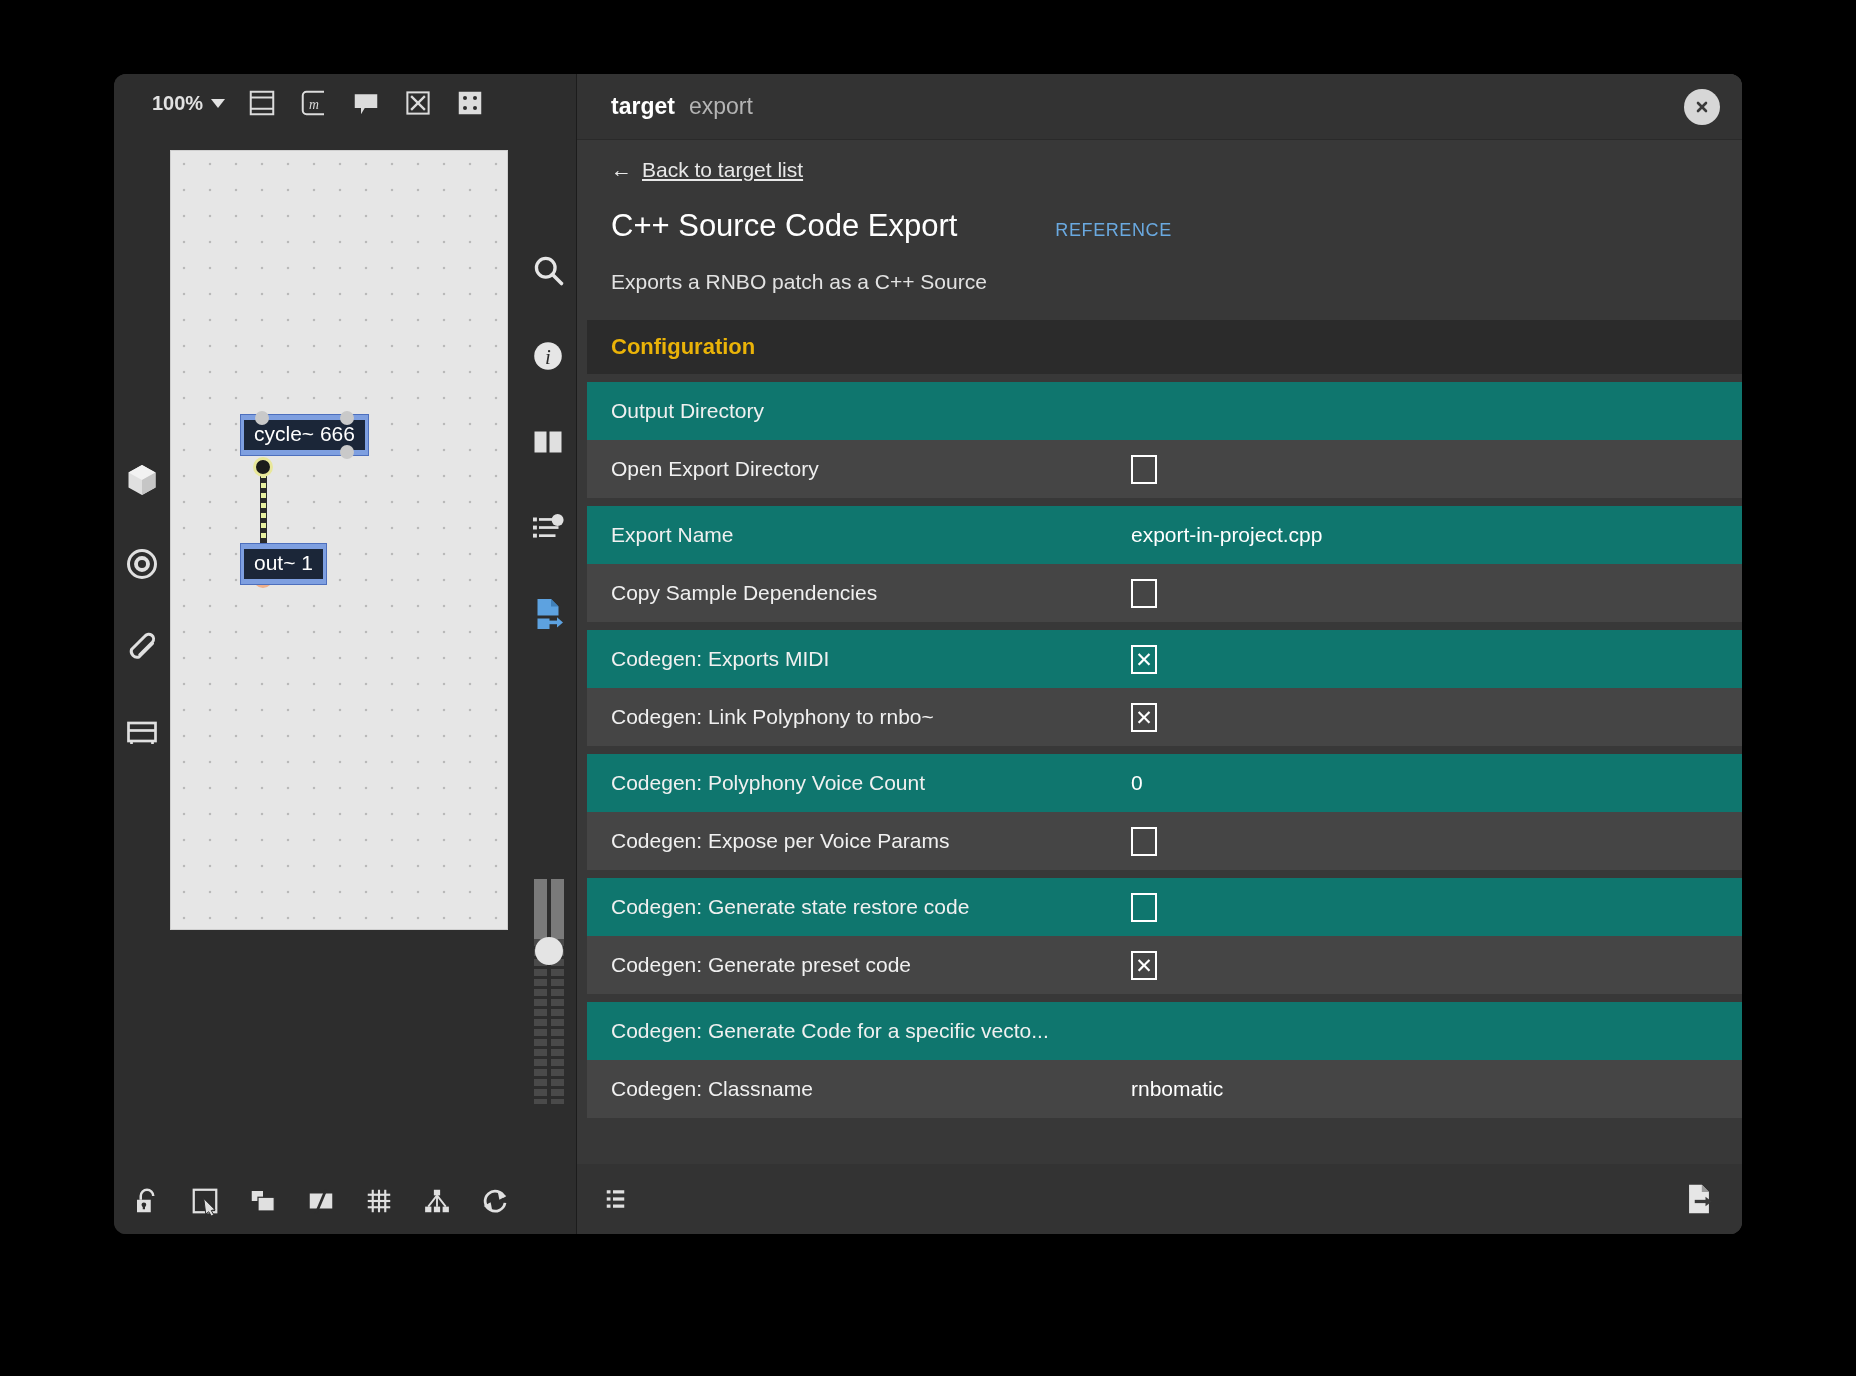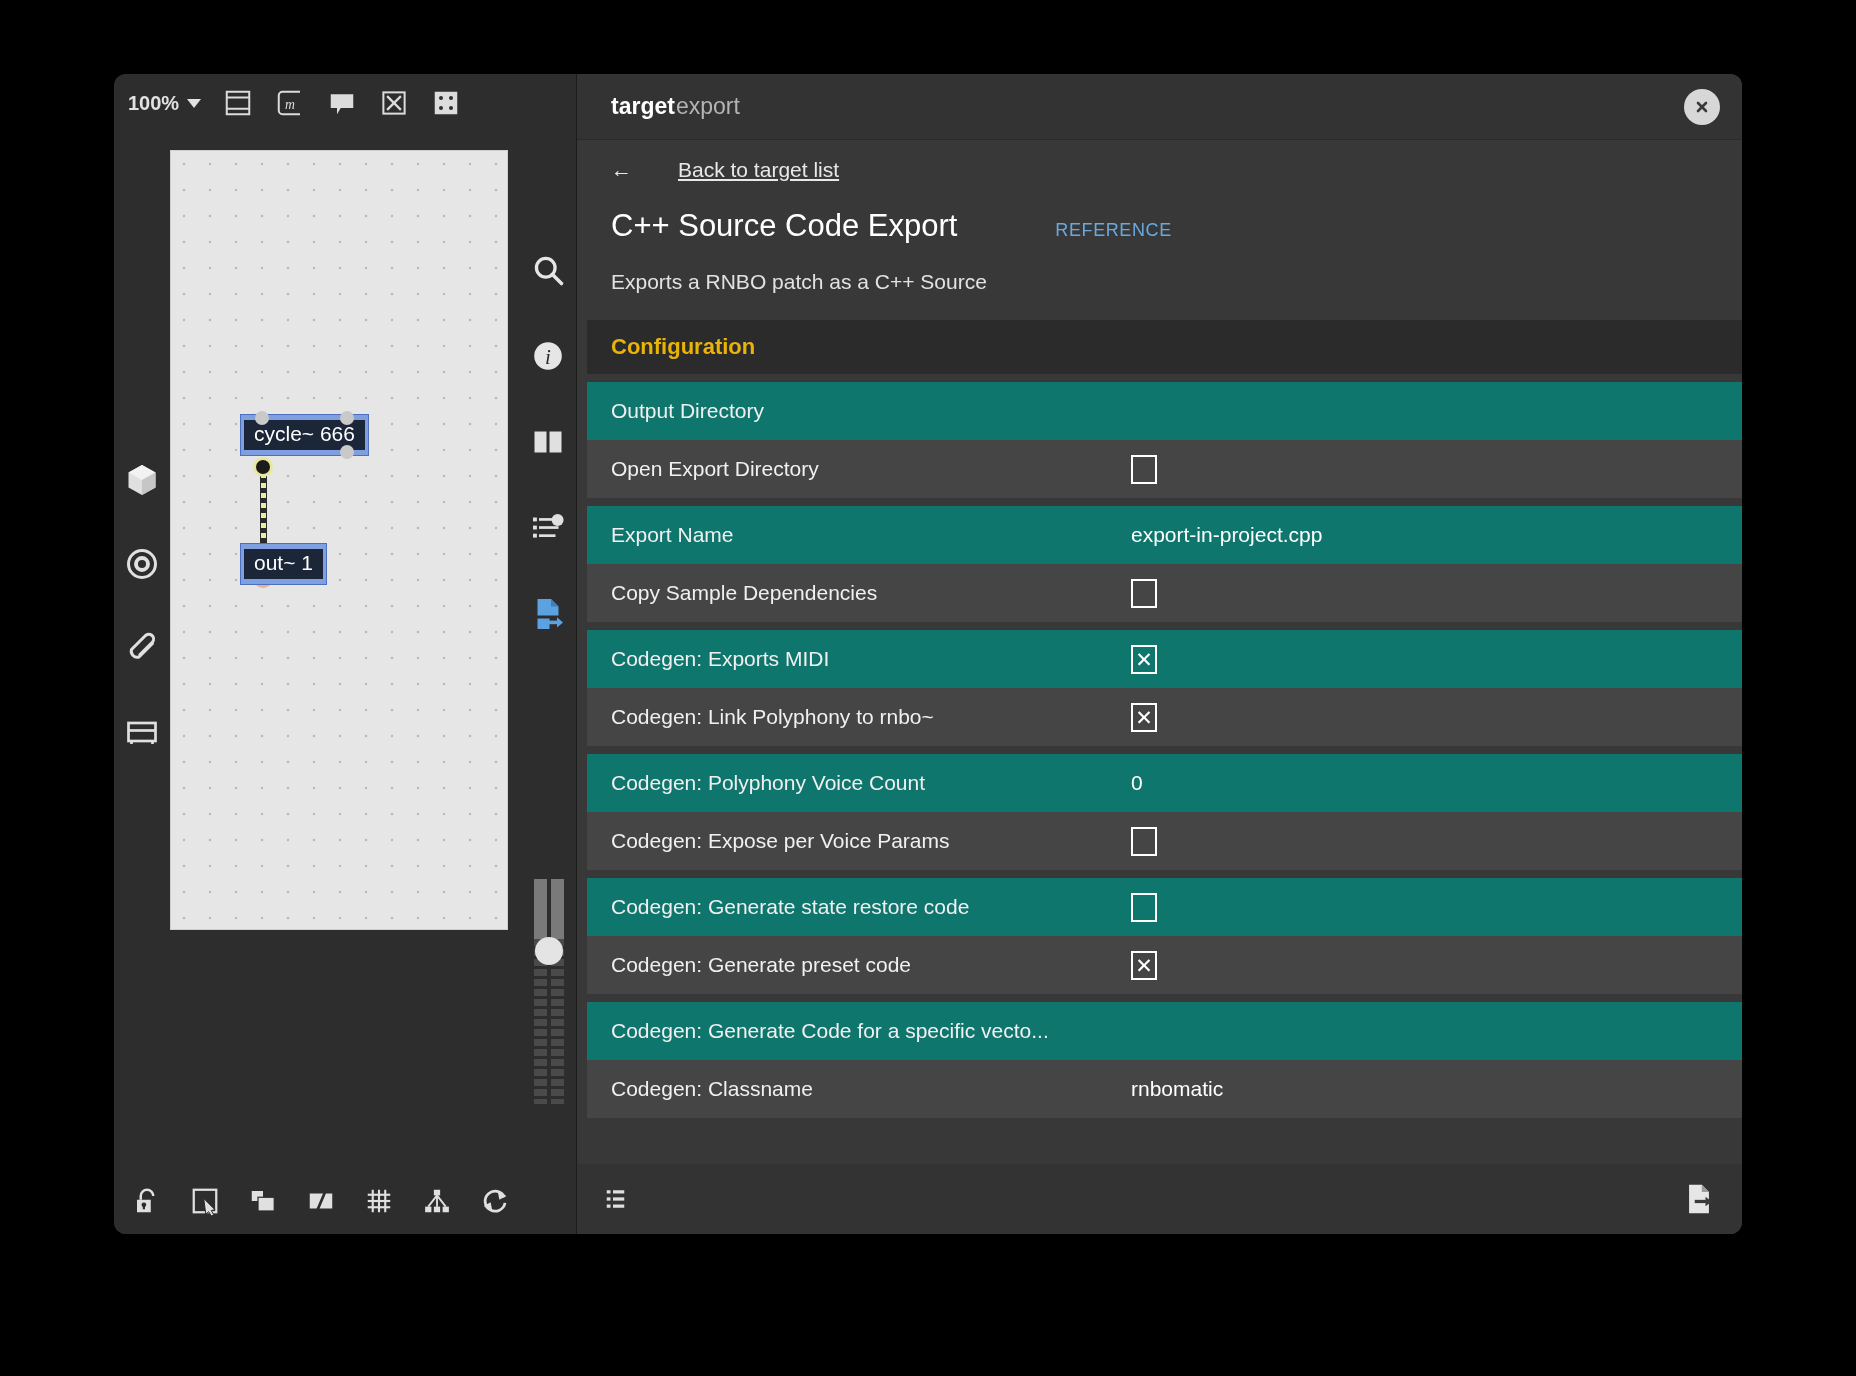--- a/index.html
+++ b/index.html
@@ -48,20 +48,21 @@
   .patcher {
     width: 463px; flex: 0 0 463px;
     background: #2d2d2d;
     display: flex; flex-direction: column;
     border-right: 1px solid #1c1c1c;
   }
   .ptoolbar {
     height: 58px; flex: 0 0 58px;
     display: flex; align-items: center; gap: 22px;
     padding-left: 14px;
+    margin-left: 24px;
   }
   .zoom-ctl {
     display: flex; align-items: center; gap: 8px;
     color: #e2e2e2; font-size: 20px; font-weight: bold;
   }
   .caret { width: 0; height: 0; border-left: 7px solid transparent;
            border-right: 7px solid transparent; border-top: 9px solid #e2e2e2; }
   .tbicon { width: 30px; height: 30px; display: block; }
   .patch-main { flex: 1; display: flex; min-height: 0; position: relative; }
   .canvas-wrap { flex: 1; position: relative; padding: 18px 8px 8px 56px; }
@@ -130,32 +131,32 @@
   
   .panel { flex: 1; display: flex; flex-direction: column; min-width: 0;
            background: #383838; }
   .panel-head {
     height: 66px; flex: 0 0 66px; background: #333333;
     display: flex; align-items: center; padding: 0 22px 0 34px;
     border-bottom: 1px solid #2a2a2a;
   }
   .ph-title { font-size: 23px; color: #d9d9d9; }
   .ph-title b { color: #ffffff; font-weight: bold; }
-  .ph-title span.sub { color: #b4b4b4; margin-left: 1px; }
+  .ph-title span.sub { color: #b4b4b4; margin-left: 14px; }
   .close-btn {
     margin-left: auto; width: 36px; height: 36px; border-radius: 50%;
     background: #d7d7d7; display: flex; align-items: center;
     justify-content: center; cursor: pointer;
   }
   .panel-top { background: #383838; padding: 18px 34px 26px 34px; }
   .back-link {
     display: flex; align-items: center; gap: 10px;
     color: #e8e8e8; font-size: 21px; margin-bottom: 26px;
   }
-  .back-link .lbl { text-decoration: underline; margin-left: 36px; }
+  .back-link .lbl { text-decoration: underline; }
   .export-title-row { display: flex; align-items: baseline; gap: 98px; }
   .export-title { font-size: 31px; color: #ffffff; }
   .reference { color: #6aa9e0; font-size: 18px; letter-spacing: .6px; }
   .export-desc { font-size: 21px; color: #e2e2e2; margin-top: 26px; }
   .config-header {
     background: #2b2b2b; font-size: 22px; font-weight: bold; color: #eab308;
     padding: 14px 0 14px 24px; margin-left: 10px;
   }
   .rows { margin-left: 10px; }
   .row {

